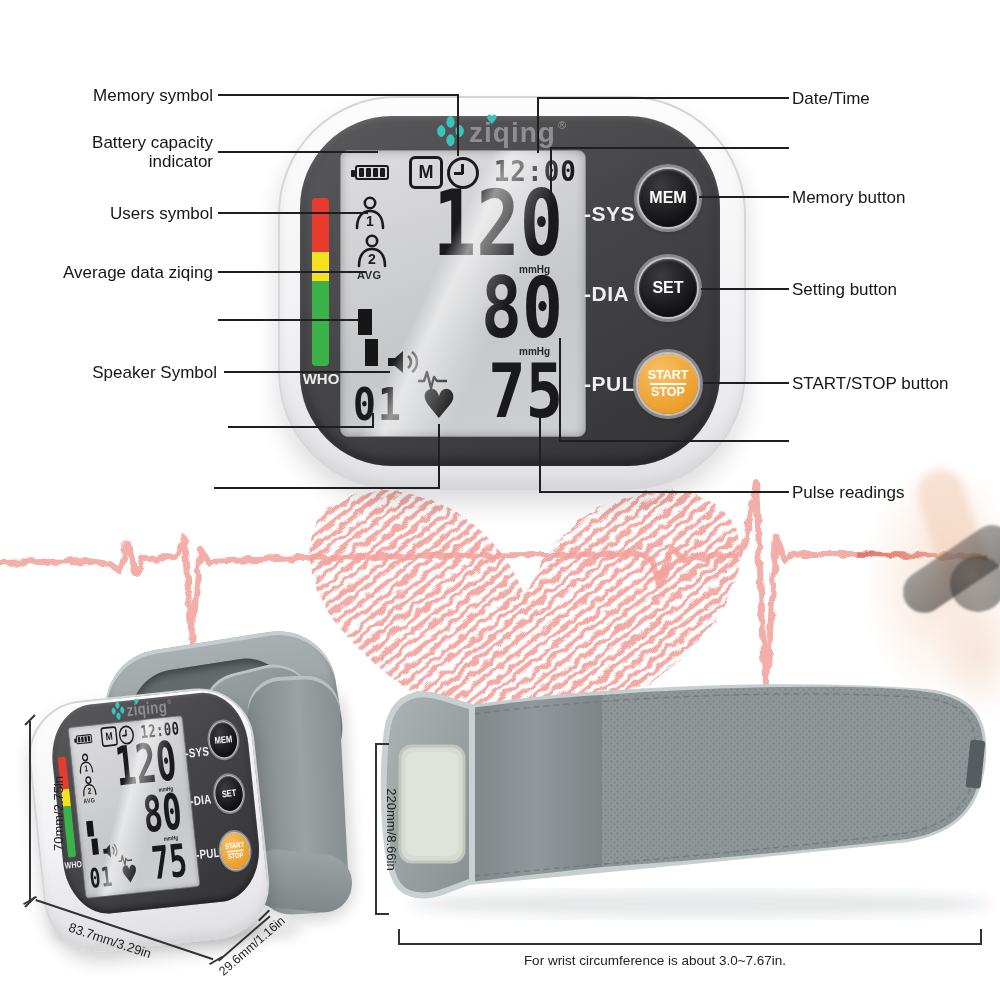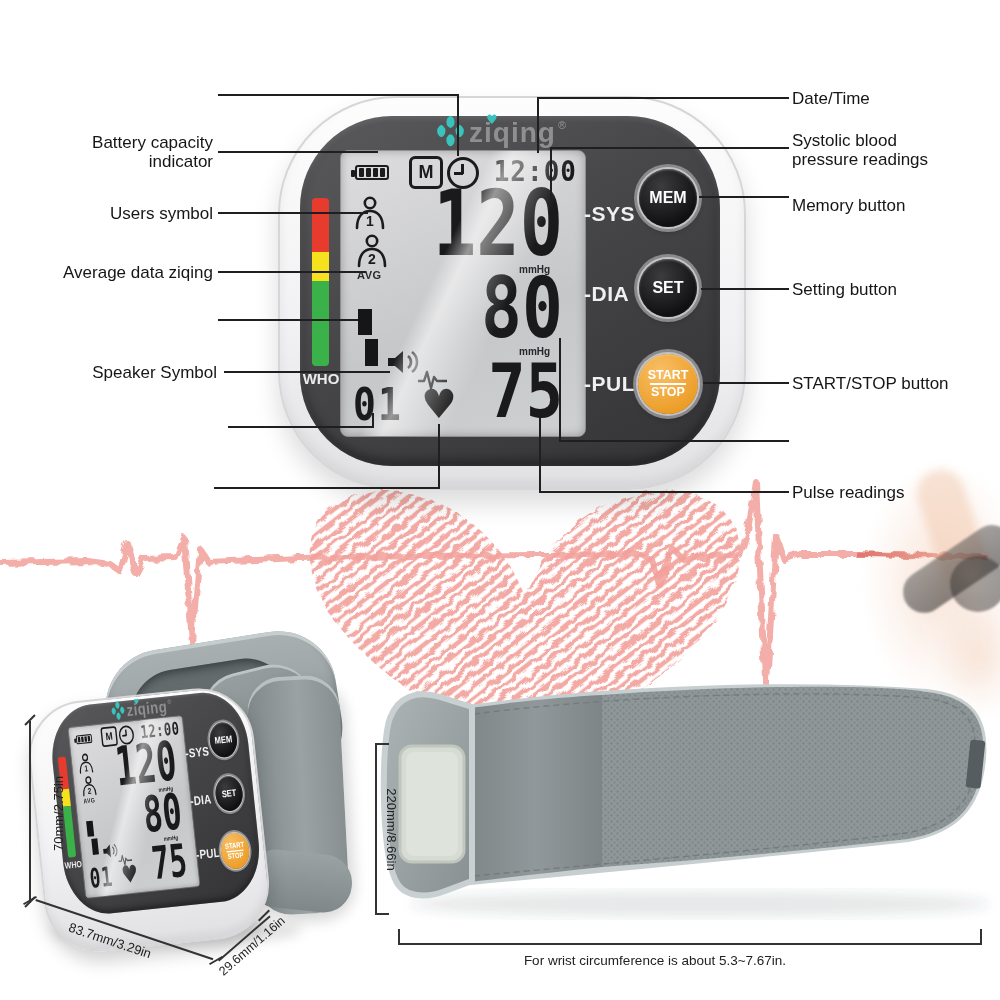--- a/index.html
+++ b/index.html
@@ -328,28 +328,28 @@
     <div class="btn" style="left:339px;top:143px">
         <span>SET</span>
       </div>
     <div class="btn btn-start" style="left:338px;top:238px;width:60px;height:60px">
       <span>START</span>
         <span class="sep"></span>
         <span>STOP</span>
     </div>
   </div>
 
+  <div class="co co-l" style="left:0;top:86px;width:213px">Memory symbol</div>
   <div class="co co-l" style="left:63px;top:133px;width:150px">Battery capacity indicator</div>
   <div class="co co-l" style="left:0;top:204px;width:213px">Users symbol</div>
   <div class="co co-l" style="left:0;top:263px;width:213px">Average data ziqing</div>
   <div class="co co-l" style="left:4px;top:363px;width:213px">Speaker Symbol</div>
 
   <div class="co co-r" style="left:792px;top:89px;width:200px">Date/Time</div>
-  <div class="co co-r" style="left:792px;top:131px;width:165px">Systolic blood pressure readings</div>
-  <div class="co co-r" style="left:792px;top:196px;width:200px">Memory button</div>
+  <div class="co co-r" style="left:792px;top:188px;width:200px">Memory button</div>
   <div class="co co-r" style="left:792px;top:280px;width:200px">Setting button</div>
   <div class="co co-r" style="left:792px;top:374px;width:200px">START/STOP button</div>
   <div class="co co-r" style="left:792px;top:483px;width:200px">Pulse readings</div>
 
   <div class="ln" style="left:218px;top:94px;width:240px;height:2px"></div>
   <div class="ln" style="left:457px;top:94px;width:2px;height:62px"></div>
   <div class="ln" style="left:218px;top:151px;width:160px;height:2px"></div>
   <div class="ln" style="left:218px;top:212px;width:150px;height:2px"></div>
   <div class="ln" style="left:218px;top:271px;width:148px;height:2px"></div>
   <div class="ln" style="left:218px;top:319px;width:140px;height:2px"></div>
@@ -385,15 +385,15 @@
   <div class="dim-label" style="left:197px;top:939px;width:110px;font-size:12.5px;transform:rotate(-41deg)">29.6mm/1.16in</div>
 
   <div class="dim" style="left:375px;top:743px;width:2px;height:172px"></div>
   <div class="tick" style="left:375px;top:743px;width:14px;height:2px"></div>
   <div class="tick" style="left:375px;top:913px;width:14px;height:2px"></div>
   <div class="dim-label" style="left:336px;top:822px;width:110px;transform:rotate(90deg)">220mm/8.66in</div>
 
   <div class="dim" style="left:398px;top:943px;width:584px;height:2px"></div>
   <div class="tick" style="left:398px;top:929px;width:2px;height:16px"></div>
   <div class="tick" style="left:980px;top:929px;width:2px;height:16px"></div>
-  <div class="note" style="left:430px;top:953px;width:450px">For wrist circumference is about 5.3~7.67in.</div>
+  <div class="note" style="left:430px;top:953px;width:450px">For wrist circumference is about 3.0~7.67in.</div>
 
 </div>
 
 </body></html>

